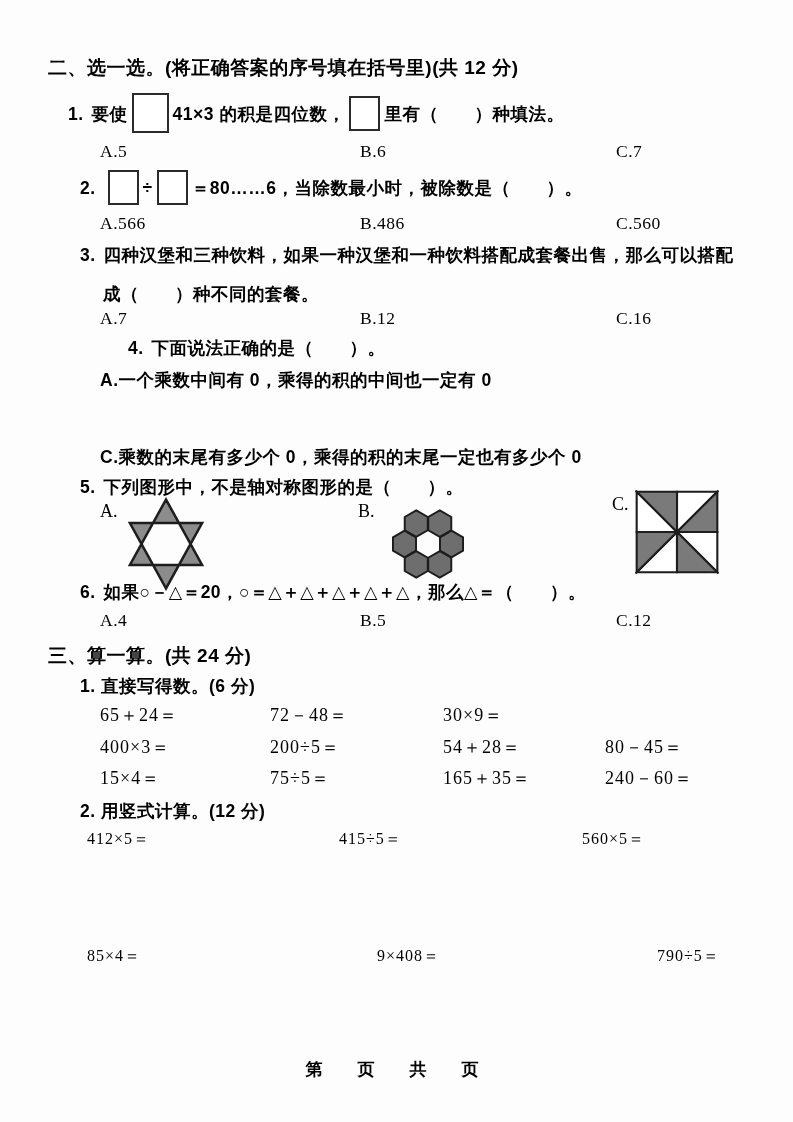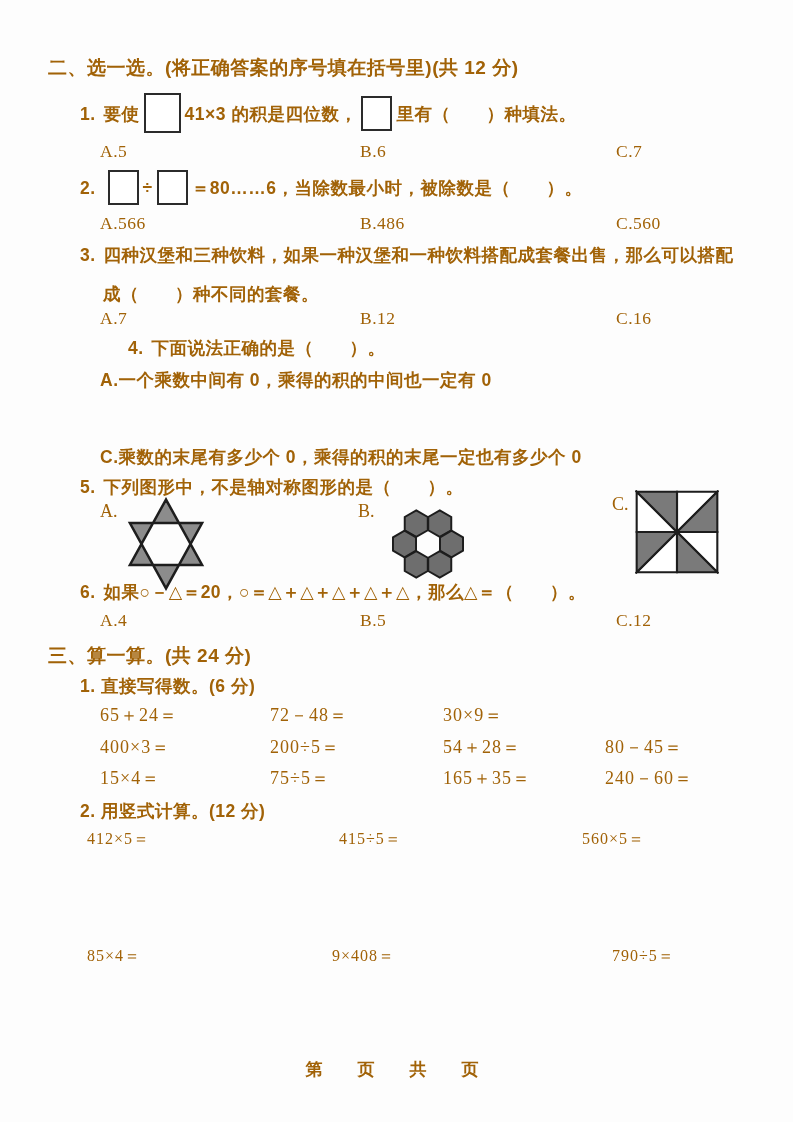--- a/index.html
+++ b/index.html
@@ -1,48 +1,48 @@
 <!DOCTYPE html>
 <html><head>
 <meta charset="utf-8">
 <style>
   html,body{margin:0;padding:0;background:#e8e8e8;}
   .page{position:relative;width:793px;height:1122px;background:#fdfdfd;margin:0 auto;
-        font-family:"Liberation Sans","DejaVu Sans",sans-serif;color:#a16207;overflow:hidden;}
+        font-family:"Liberation Sans","DejaVu Sans",sans-serif;color:#000000;overflow:hidden;}
   .abs{position:absolute;}
   .sec-title{font-size:19px;font-weight:bold;letter-spacing:0.5px;}
   .qline{font-size:17.5px;font-weight:bold;line-height:40px;letter-spacing:0.5px;white-space:nowrap;}
   .qline .qnum{margin-right:8px;}
   .plain{font-weight:bold;}
   .box{display:inline-block;width:27px;height:31px;border:2px solid #2b2b2b;background:#fff;
        vertical-align:middle;margin:0 4px 4px 4px;}
   .box-lg{width:33px;height:36px;}
   .opts{left:100px;right:10px;display:flex;font-family:"Liberation Serif","DejaVu Serif",serif;
         font-size:17.5px;font-weight:normal;letter-spacing:0.5px;}
   .opts .c1{width:260px;} .opts .c2{width:256px;} .opts .c3{flex:1;}
   .calcrow{left:100px;display:flex;width:672px;font-family:"Liberation Serif","DejaVu Serif",serif;
         font-size:18px;letter-spacing:1px;}
   .calcrow .k1{width:170px;} .calcrow .k2{width:173px;} .calcrow .k3{width:162px;} .calcrow .k4{flex:1;}
   .vrow1{left:87px;display:flex;width:672px;font-family:"Liberation Serif","DejaVu Serif",serif;
         font-size:16px;letter-spacing:1px;justify-content:space-between;}
   .vrow1 .v1{width:252px;} .vrow1 .v2{width:243px;} .vrow1 .v3{flex:1;}
-  .vrow2 .v1{width:245px;} .vrow2 .v2{width:280px;}
+  .vrow2 .v1{width:245px;} .vrow2 .v2{width:280px;margin-left:45px;}
   .shape-cell{display:flex;align-items:flex-start;}
   .shape-label{font-family:"Liberation Serif","DejaVu Serif",serif;font-size:18px;margin-right:6px;margin-top:4px;}
   .footer{left:0;right:0;top:1058px;text-align:center;font-size:17px;font-weight:bold;letter-spacing:9px;}
   svg{display:block;}
 </style>
 </head>
 <body>
 
 <div class="page">
 
   <div class="abs sec-title" style="top:55px;left:48px">二、选一选。(将正确答案的序号填在括号里)(共 12 分)</div>
 
-  <div class="abs qline" style="top:93px;left:80px">
+  <div class="abs qline" style="top:93px;left:68px">
     <span class="qnum">1.</span><span class="plain">要使</span><span class="box box-lg"></span><span class="plain">41×3 的积是四位数，</span><span class="box"></span><span class="plain">里有（　　）种填法。</span>
   </div>
   <div class="abs opts" style="top:141px">
     <span class="c1">A.5</span>
     <span class="c2">B.6</span>
     <span class="c3">C.7</span>
   </div>
 
   <div class="abs qline" style="top:168px;left:80px">
     <span class="qnum">2.</span><span class="box"></span><span class="plain">÷</span><span class="box"></span><span class="plain">＝80……6，当除数最小时，被除数是（　　）。</span>

